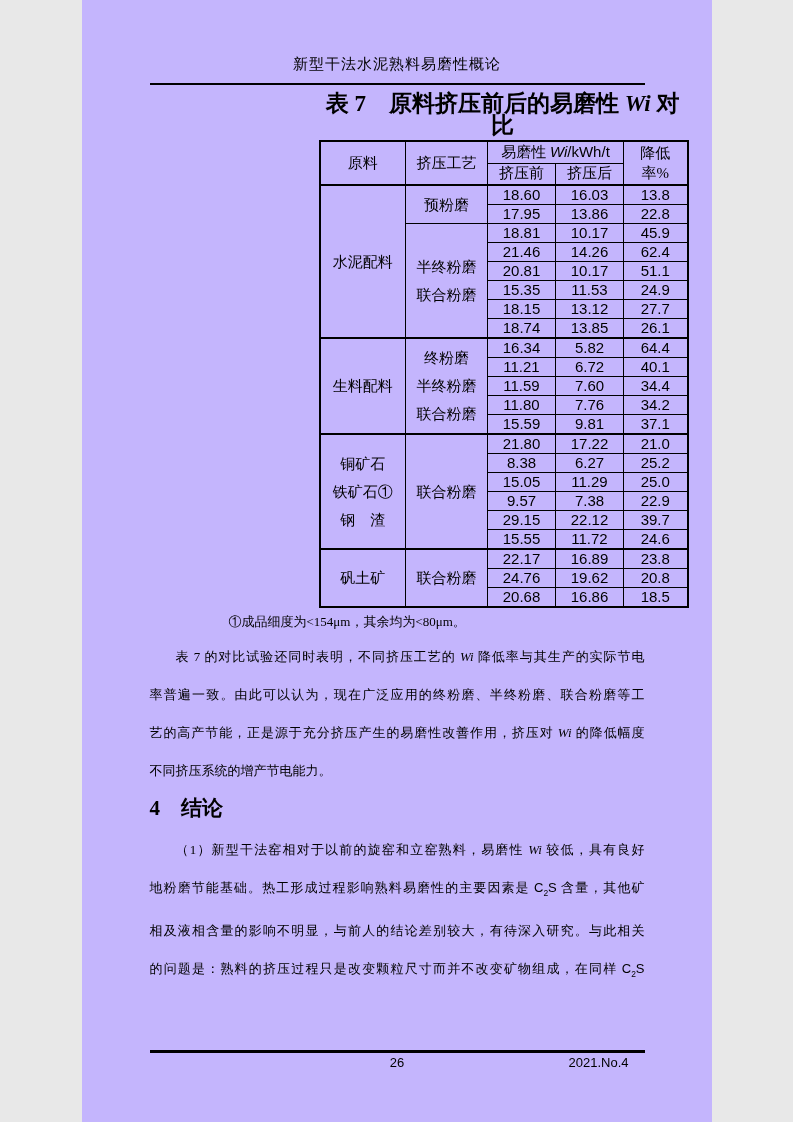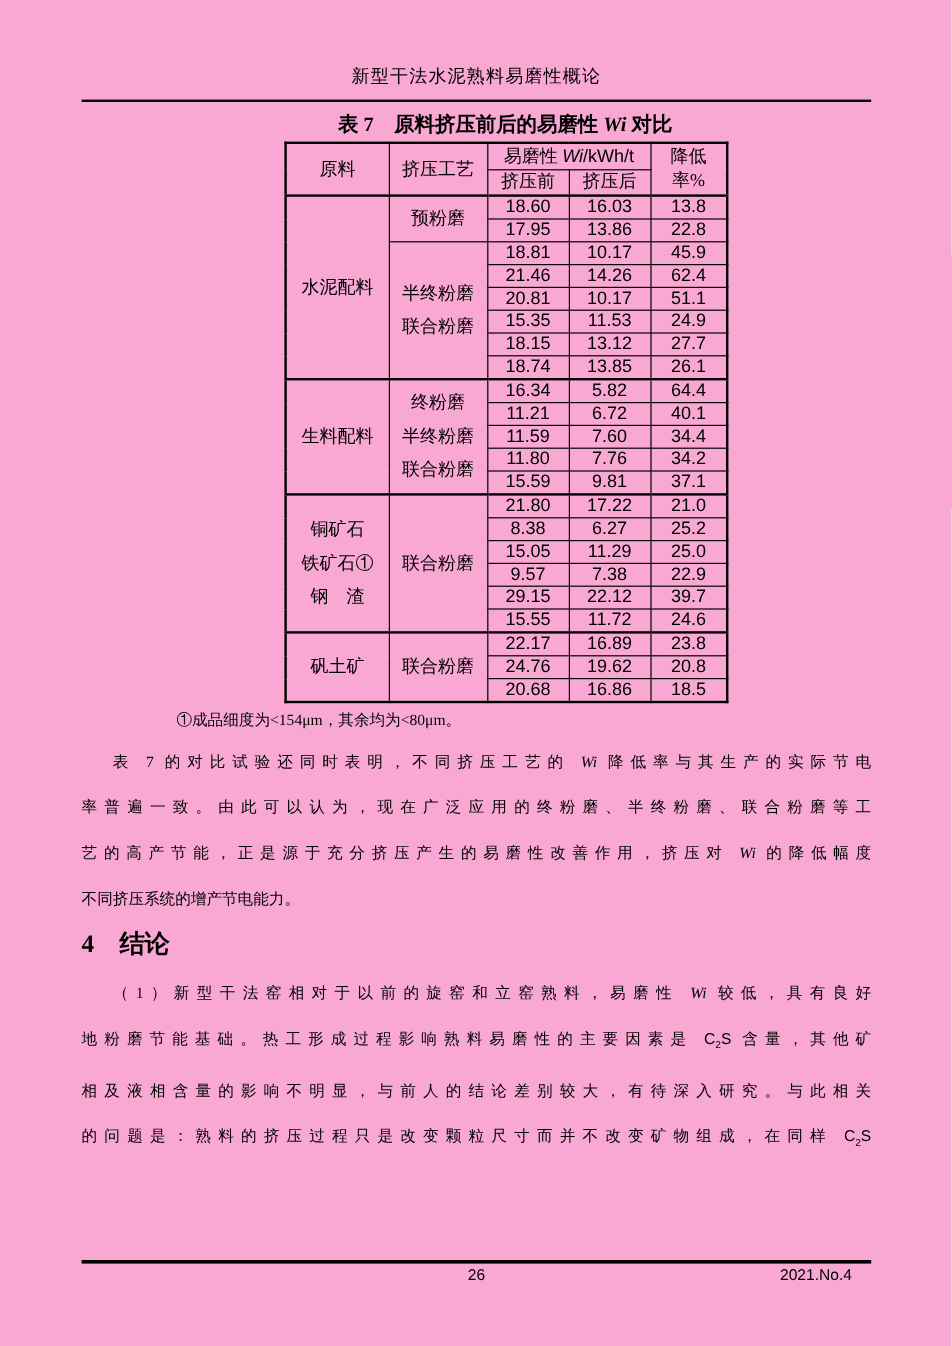--- a/index.html
+++ b/index.html
@@ -1,25 +1,25 @@
 <!DOCTYPE html>
 <html><head>
 <meta charset="utf-8">
 <style>
   * { margin:0; padding:0; box-sizing:border-box; }
   html,body { background:#e8e8e8; }
   .page {
-    width:793px; height:1122px; background:#f9a8d4; color:#000;
+    width:630px; height:1122px; background:#c4b5fd; color:#000;
     font-family:"Liberation Serif","DejaVu Serif",serif;
     position:relative; margin:0 auto; overflow:hidden;
   }
   .content { padding:0 67px 0 68px; }
   .running-title { padding-top:53px; text-align:center; font-size:15px; letter-spacing:1px; line-height:22px; }
   .header-rule { border-top:2px solid #000; margin-top:8px; }
-  .table-title { margin-top:8px; margin-left:169px; width:368px; text-align:center; font-weight:bold; font-size:17px; line-height:22px; }
+  .table-title { margin-top:8px; margin-left:169px; width:368px; text-align:center; font-weight:bold; font-size:23px; line-height:22px; }
   .it { font-style:italic; }
   .sans { font-family:"Liberation Sans","DejaVu Sans",sans-serif; }
   sub { font-size:0.65em; }
 
   table.wi { border-collapse:collapse; margin-left:169px; margin-top:3px; table-layout:fixed; width:368px; }
   table.wi { border:2px solid #000; }
   table.wi th, table.wi td { border:1px solid #000; font-weight:normal; text-align:center; padding:0; font-size:15px; }
   col.c-mat{width:86px;} col.c-proc{width:82px;} col.c-before{width:68px;} col.c-after{width:68px;} col.c-red{width:64px;}
   tr.hrow1 th { height:22px; }
   tr.hrow2 th { height:22px; }

